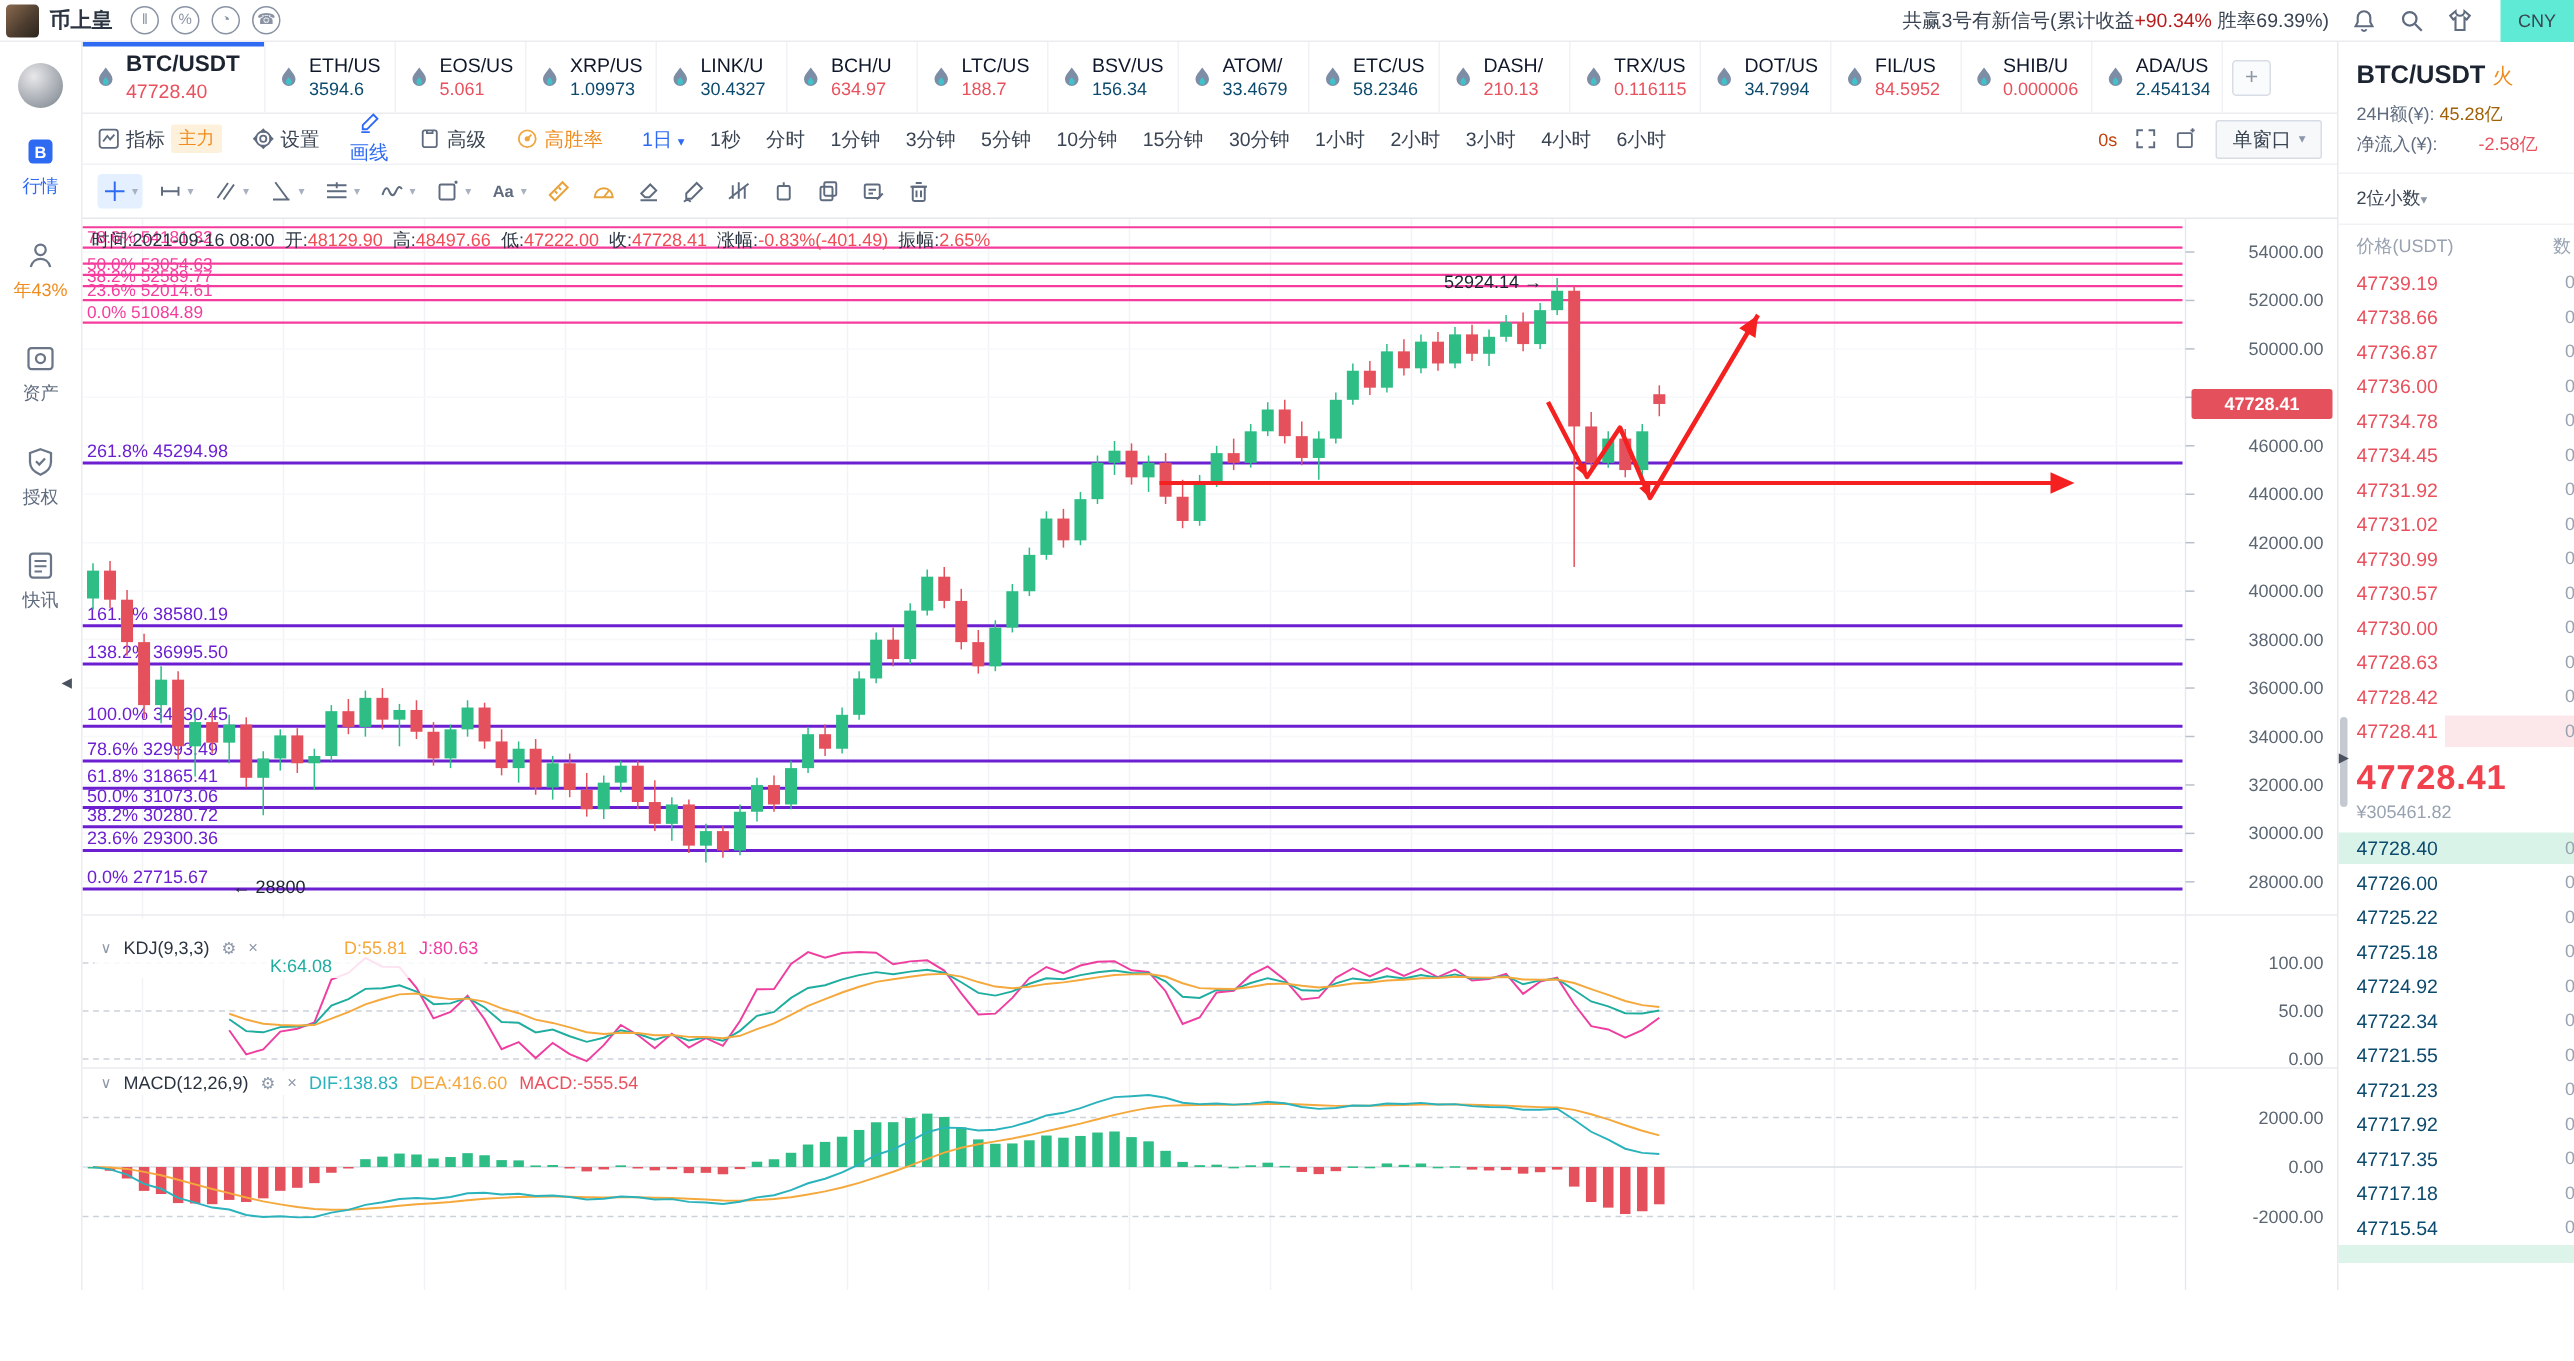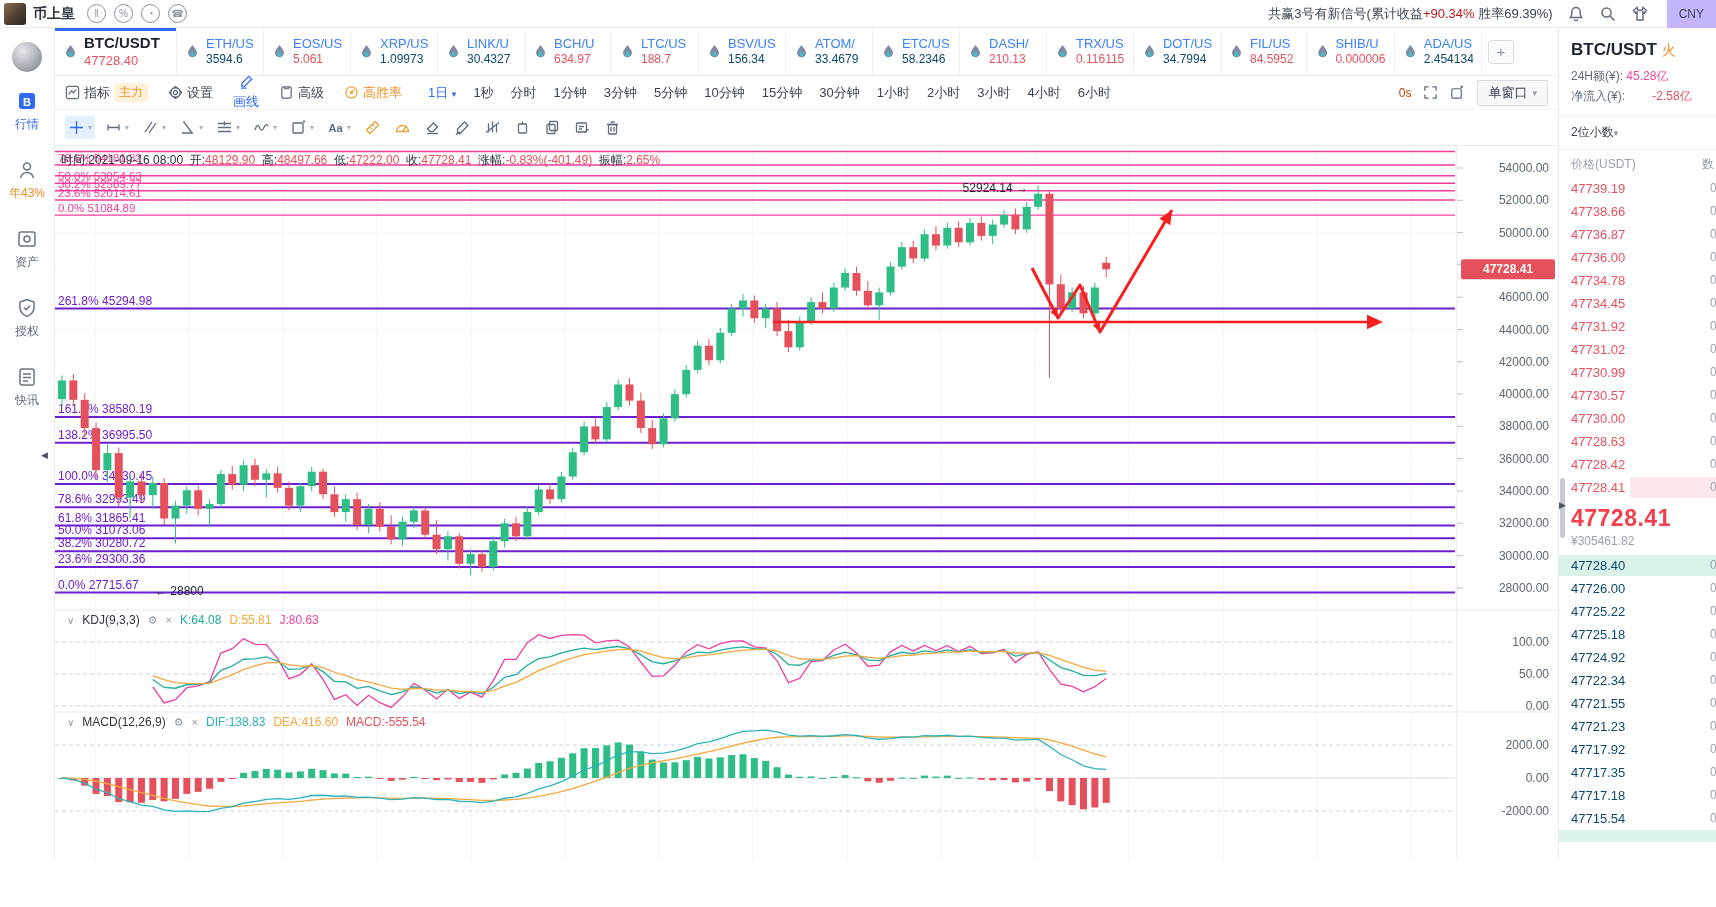--- a/index.html
+++ b/index.html
@@ -10,40 +10,40 @@
   
   .topbar { height:28px; display:flex; align-items:center; border-bottom:1px solid #ececf0; padding-left:4px; }
   .avatar { width:22px; height:22px; border-radius:3px; background:linear-gradient(135deg,#8a6a4f,#4a3b2e 60%,#2b241d); margin-right:7px; }
   .apptitle { font-size:14px; font-weight:700; color:#2b3440; margin-right:12px; }
   .stamps { display:flex; gap:8px; align-items:center; }
   .stamp { width:19px; height:19px; border:1.4px solid #8a93a3; border-radius:50%; display:flex; align-items:center; justify-content:center; font-size:10px; color:#8a93a3; }
   .tb-right { margin-left:auto; display:flex; align-items:center; gap:14px; }
   .signal { font-size:13px; color:#3a4452; }
   .signal .gain { color:#b91c1c; }
   .tb-ico { width:18px; height:18px; color:#5f6b7e; }
-  .cny { height:28px; padding:0 12px; background:#c4b5fd; display:flex; align-items:center; font-size:12px; color:#3a4452; margin-left:4px;text-align:center; }
+  .cny { height:28px; padding:0 12px; background:#5eead4; display:flex; align-items:center; font-size:12px; color:#3a4452; margin-left:4px;text-align:center; }
 
   
   .bodyrow { display:flex; height:879px; }
   .sidebar { width:55px; border-right:1px solid #ececf0; display:flex; flex-direction:column; align-items:center; padding-top:14px; }
   .globe { width:30px; height:30px; border-radius:50%; background:radial-gradient(circle at 35% 30%,#e8e8ea,#9aa0a8 70%,#707781); margin-bottom:18px; }
   .sb-item { display:flex; flex-direction:column; align-items:center; gap:4px; margin-bottom:26px; cursor:pointer; }
   .sb-item .sb-label { font-size:12px; color:#5f6b7e; }
   .sb-item.active .sb-label { color:#2e6bf2; }
   .sb-item.orange .sb-label { color:#f08c1e; }
   .sb-ico { width:22px; height:22px; color:#6a7687; }
   .sb-item.active .sb-ico { color:#2e6bf2; }
 
   .main { width:1503px; position:relative; }
 
   
   .tabs { height:48px; display:flex; align-items:stretch; border-bottom:1px solid #ececf0; overflow:hidden; }
   .tab { width:87px; flex:0 0 auto; display:flex; align-items:center; gap:6px; padding:0 8px; border-right:1px solid #f0f2f5; cursor:pointer; overflow:hidden; position:relative; }
   .tab .tcol { display:flex; flex-direction:column; line-height:1.25; overflow:hidden; }
-  .tab .tname { font-size:13px; color:#3b82f6; white-space:nowrap; }
+  .tab .tname { font-size:13px; color:#0f172a; white-space:nowrap; }
   .tab .tprice { font-size:12px; white-space:nowrap; }
   .tab.active { width:122px; }
   .tab.active::before { content:""; position:absolute; top:0; left:0; right:0; height:3px; background:#2e6bf2; }
   .tab.active .tname { font-size:15px; font-weight:700; color:#1b2430; }
   .tab.active .tprice { font-size:13px; }
   .up { color:#0c4a6e; } .down { color:#e9515e; }
   .tab-add { width:26px; height:24px; align-self:center; margin-left:6px; border:1px solid #d8dde5; border-radius:3px; color:#8c97a8; font-size:15px; display:flex; align-items:center; justify-content:center; background:#fafbfc; cursor:pointer; }
 
   
   .toolbar { height:34px; display:flex; align-items:center; gap:20px; padding:0 10px; border-bottom:1px solid #f0f2f5; font-size:13px; color:#3a4452; }
@@ -69,29 +69,29 @@
 
   
   .chart-wrap { position:relative; height:761px; }
   .legend { position:absolute; top:6px; left:6px; z-index:3; font-size:12px; color:#2b3440; white-space:nowrap; }
   .legend b { font-weight:400; }
   .legend .v { color:#ef4d55; }
   .ind-header { position:absolute; left:8px; z-index:3; display:flex; align-items:center; gap:8px; font-size:12px; color:#2b3440; background:rgba(255,255,255,.85); padding:1px 4px; }
   .ind-header .chev { color:#8c97a8; font-size:10px; }
   .ind-header .gx { color:#8c97a8; font-size:11px; cursor:pointer; }
   .kdj-h { top:466px; } .macd-h { top:568px; }
-  .kv-k { color:#1fad9f; } .kv-d { color:#f5a83c; } .kv-j { color:#ee3fa0; }
+  .kv-k { color:#1fad9f;margin-top:24px; } .kv-d { color:#f5a83c; } .kv-j { color:#ee3fa0; }
   .mv-dif { color:#2bb3bd; } .mv-dea { color:#f5a83c; } .mv-macd { color:#e9515e; }
 
   
   .panel { width:158px; border-left:1px solid #e6e9ee; position:relative; font-size:13px; overflow:hidden; }
   .p-title { padding:12px 10px 4px 12px; font-size:17px; font-weight:800; color:#1b2430; white-space:nowrap; }
   .p-title .flame { color:#f08c1e; font-size:14px; font-weight:400; }
   .p-stats { padding:2px 12px 8px; font-size:12px; color:#5f6b7e; line-height:1.7; border-bottom:1px solid #f0f2f5; white-space:nowrap; }
-  .p-stats .sv { color:#ec4899; }
+  .p-stats .sv { color:#a16207; }
   .p-stats .neg { color:#e9515e;margin-left:24px; }
   .p-dec { padding:8px 12px; font-size:12px; color:#3a4452; border-bottom:1px solid #f0f2f5; cursor:pointer; }
   .p-dec .caret { color:#8c97a8; }
   .ob-head { display:flex; justify-content:space-between; padding:6px 0 4px 12px; font-size:12px; color:#98a2b0; white-space:nowrap; }
   .ob-head .amt-h { width:14px; overflow:hidden; }
   .ob-row { position:relative; height:23px; display:flex; align-items:center; padding-left:12px; cursor:pointer; white-space:nowrap; }
   .ob-row .depth { position:absolute; right:0; top:1px; bottom:1px; z-index:0; }
   .ob-row .pv { position:relative; z-index:1; }
   .ob-row .amt { position:absolute; right:-3px; width:9px; overflow:hidden; color:#98a2b0; font-size:12px; z-index:1; }
   .ob-mid { padding:6px 0 6px 12px; }

